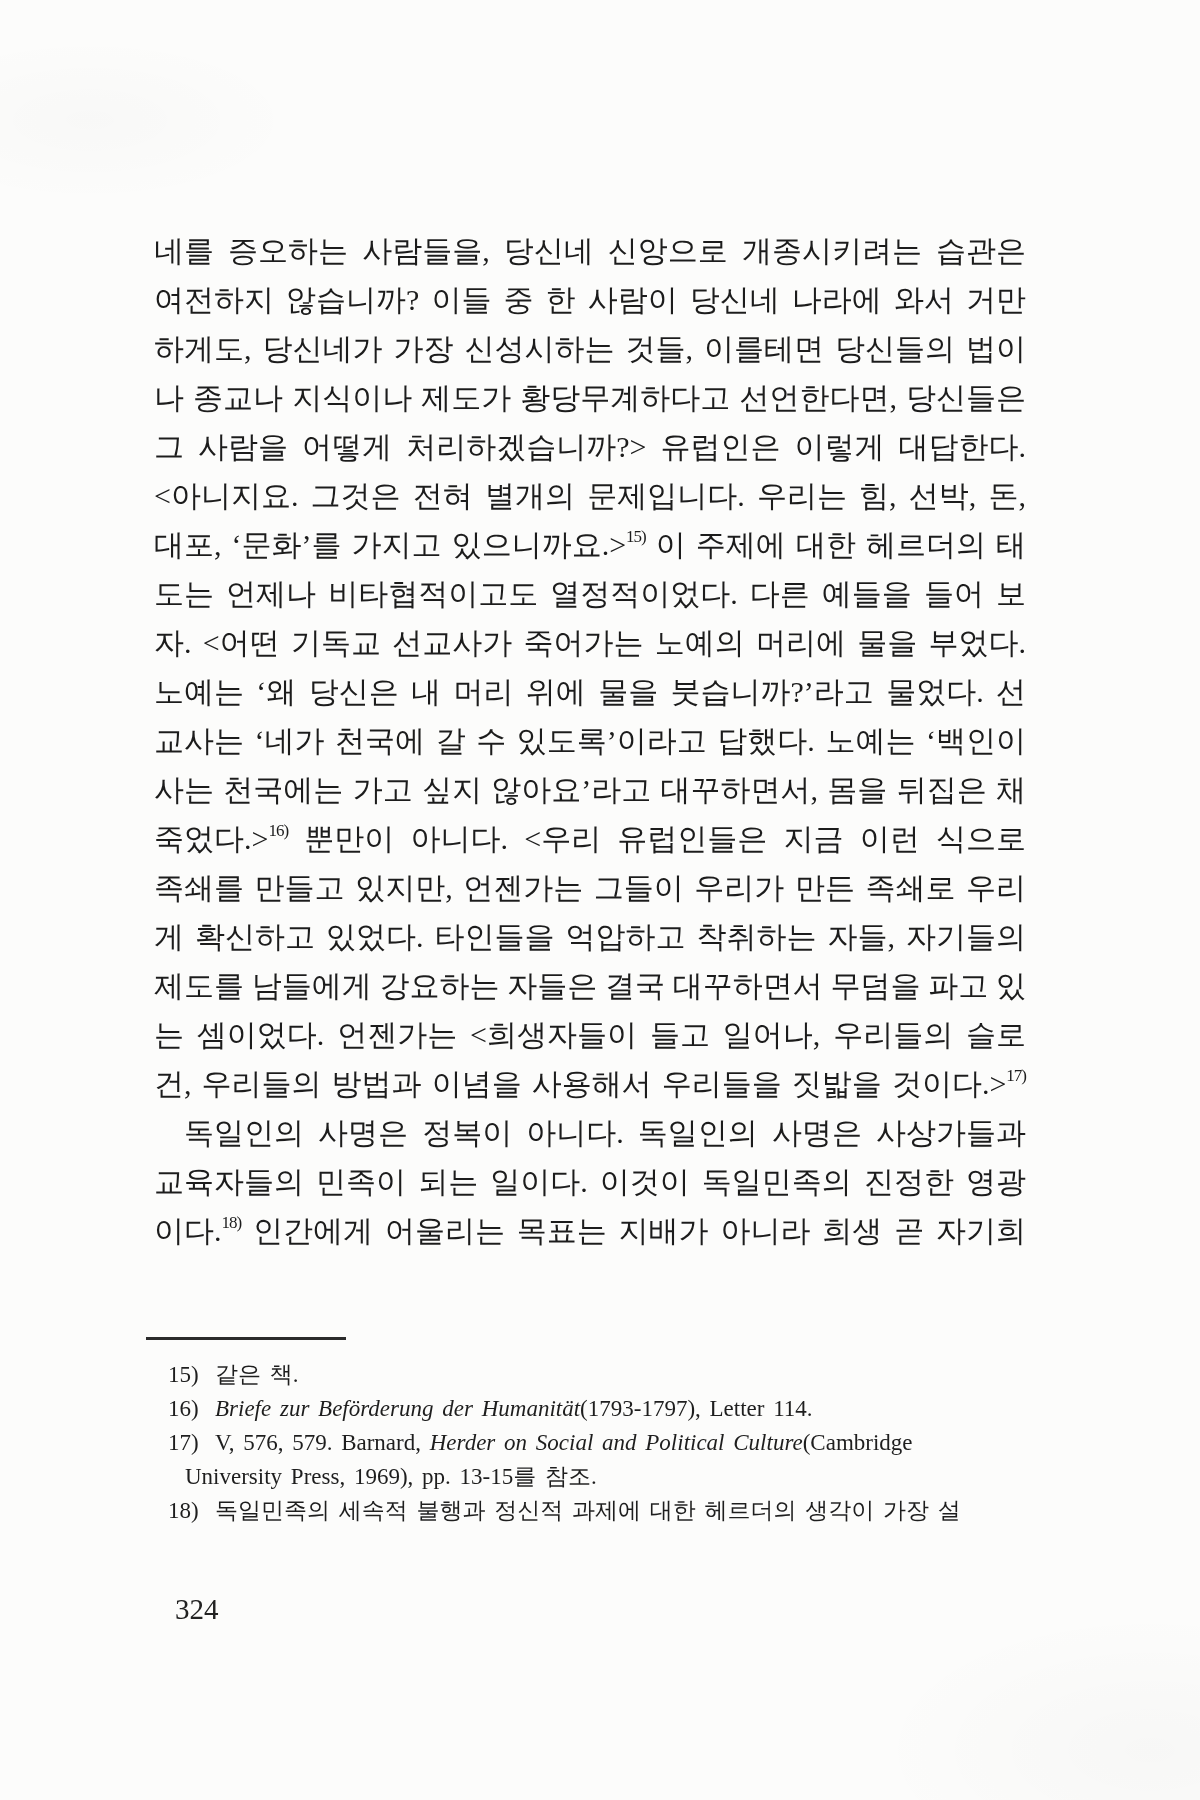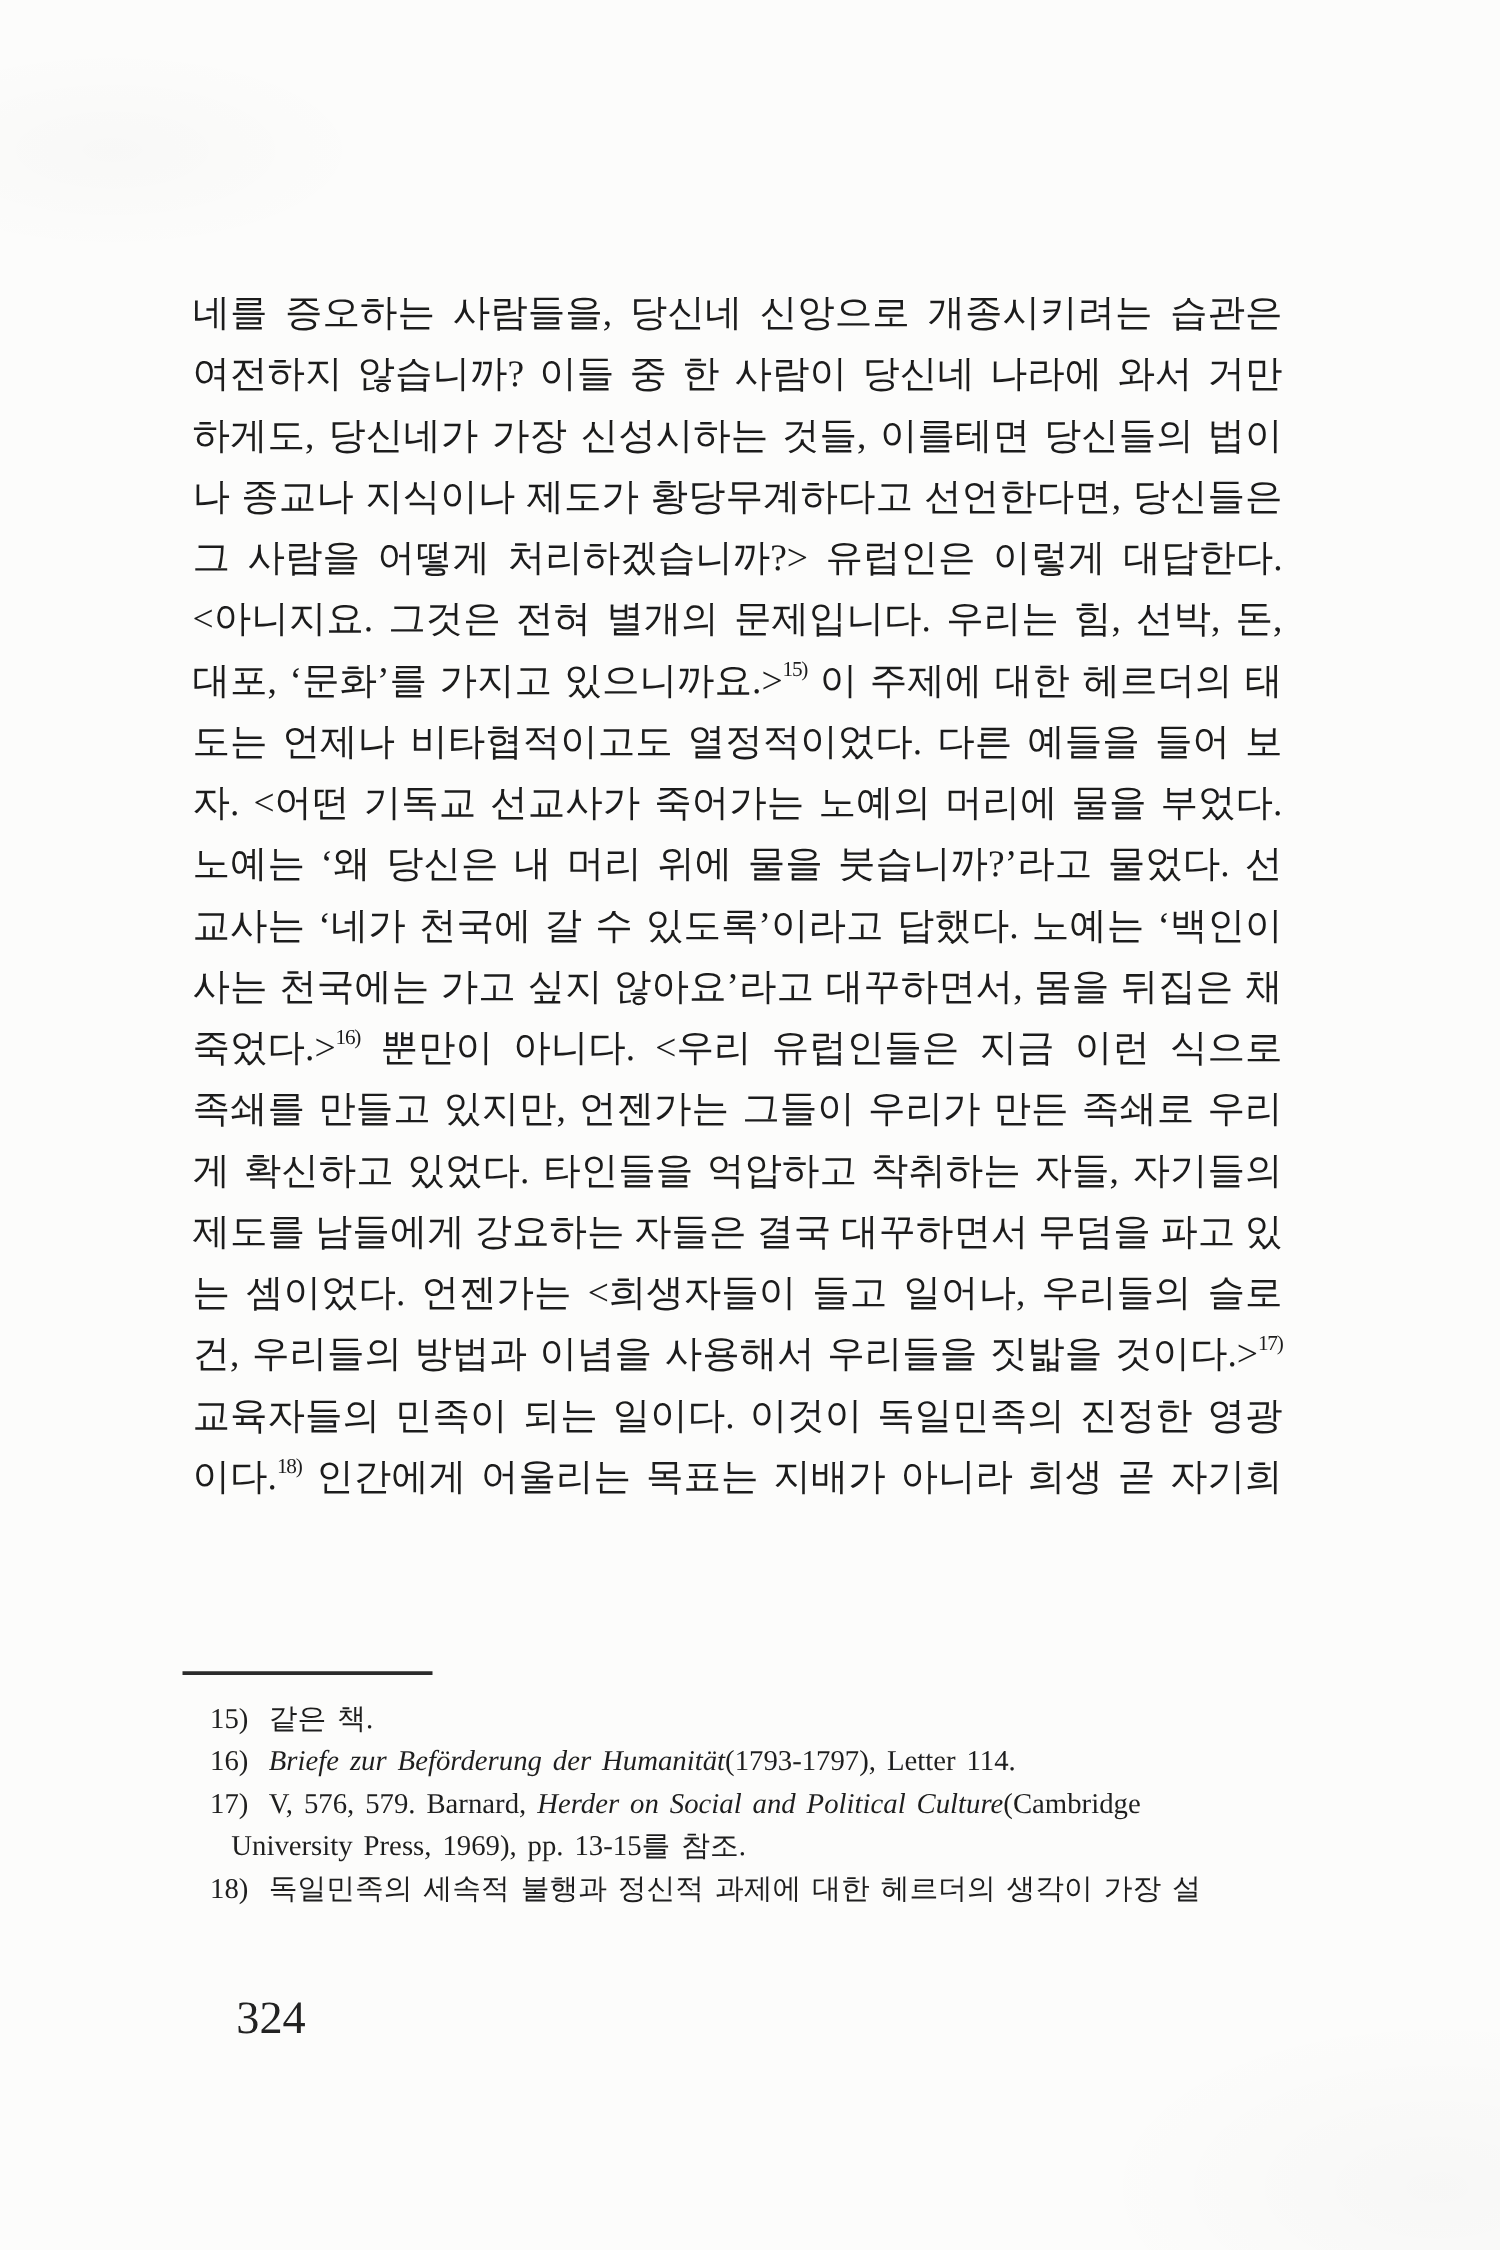--- a/index.html
+++ b/index.html
@@ -70,23 +70,23 @@
     flex: 1 1 auto;
     word-spacing: 3px;
   }
   .fn-cont {
     padding-left: 17px;
     word-spacing: 3px;
   }
   .italic { font-style: italic; }
   .page-number {
     position: absolute;
-    left: 189px;
+    left: 175px;
     top: 1593px;
-    font-size: 37px;
+    font-size: 29px;
     color: #222222;
   }
 </style>
 </head>
 <body>
 
 <div class="page">
 
   <div class="main-text">
     <div class="tline"><span>네를 증오하는 사람들을, 당신네 신앙으로 개종시키려는 습관은</span><sup></sup><span></span></div>
@@ -100,20 +100,21 @@
     <div class="tline"><span>자. &lt;어떤 기독교 선교사가 죽어가는 노예의 머리에 물을 부었다.</span><sup></sup><span></span></div>
     <div class="tline"><span>노예는 ‘왜 당신은 내 머리 위에 물을 붓습니까?’라고 물었다. 선</span><sup></sup><span></span></div>
     <div class="tline"><span>교사는 ‘네가 천국에 갈 수 있도록’이라고 답했다. 노예는 ‘백인이</span><sup></sup><span></span></div>
     <div class="tline"><span>사는 천국에는 가고 싶지 않아요’라고 대꾸하면서, 몸을 뒤집은 채</span><sup></sup><span></span></div>
     <div class="tline"><span>죽었다.&gt;</span><sup>16)</sup><span> 뿐만이 아니다. &lt;우리 유럽인들은 지금 이런 식으로</span></div>
     <div class="tline"><span>족쇄를 만들고 있지만, 언젠가는 그들이 우리가 만든 족쇄로 우리</span><sup></sup><span></span></div>
     <div class="tline"><span>게 확신하고 있었다. 타인들을 억압하고 착취하는 자들, 자기들의</span><sup></sup><span></span></div>
     <div class="tline"><span>제도를 남들에게 강요하는 자들은 결국 대꾸하면서 무덤을 파고 있</span><sup></sup><span></span></div>
     <div class="tline"><span>는 셈이었다. 언젠가는 &lt;희생자들이 들고 일어나, 우리들의 슬로</span><sup></sup><span></span></div>
     <div class="tline"><span>건, 우리들의 방법과 이념을 사용해서 우리들을 짓밟을 것이다.&gt;</span><sup>17)</sup><span></span></div>
+    <div class="tline indent"><span>독일인의 사명은 정복이 아니다. 독일인의 사명은 사상가들과</span><sup></sup><span></span></div>
     <div class="tline"><span>교육자들의 민족이 되는 일이다. 이것이 독일민족의 진정한 영광</span><sup></sup><span></span></div>
     <div class="tline"><span>이다.</span><sup>18)</sup><span> 인간에게 어울리는 목표는 지배가 아니라 희생 곧 자기희</span></div>
   </div>
 
   <div class="fn-separator"></div>
 
   <div class="footnotes">
     <div class="fn-row">
       <span class="fn-label">15)</span>
       <div class="fn-text">같은 책.</div>

